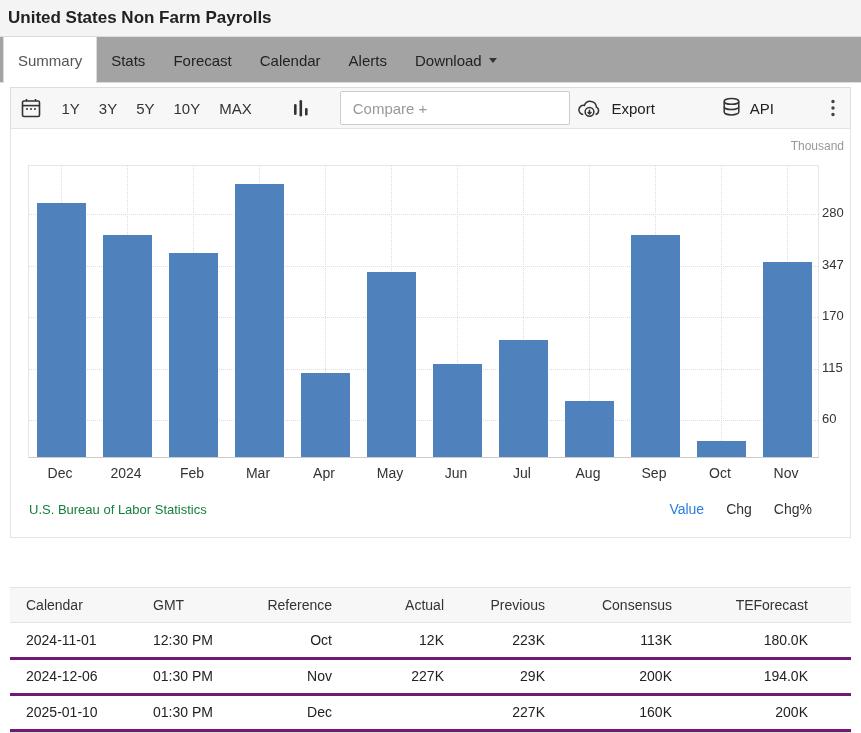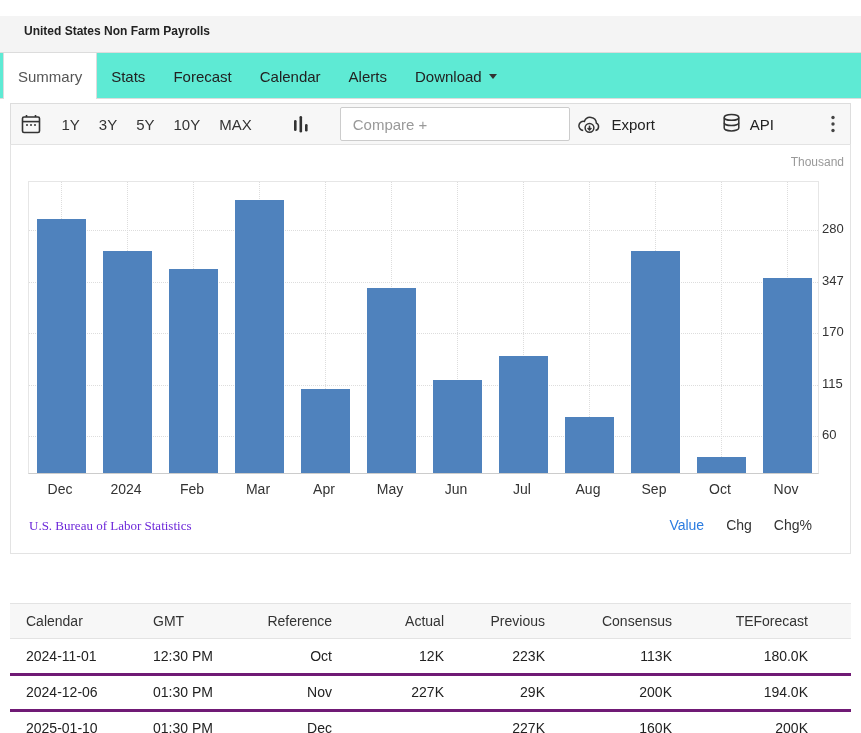--- a/index.html
+++ b/index.html
@@ -4,23 +4,23 @@
 <style>
   * { box-sizing: border-box; }
   html,body { margin:0; padding:0; }
   body {
     width:861px; height:733px; overflow:hidden; background:#fff;
     font-family:"Liberation Sans","DejaVu Sans",sans-serif; color:#222;
     position:relative;
   }
   
   .title-bar { height:37px; background:#f4f4f4; border-bottom:1px solid #dcdcdc; }
-  .title-bar h1 { margin:16px; padding:8px 0 0 8px; font-size:12px; font-weight:bold; color:#222; }
-  
-  .tabs { position:relative; display:flex; height:46px; padding-left:3px; background:#5eead4; }
+  .title-bar h1 { margin:0; padding:8px 0 0 8px; font-size:17px; font-weight:bold; color:#222; }
+  
+  .tabs { position:relative; display:flex; height:46px; padding-left:3px; background:#a3a3a3; }
   .tabs::after { content:''; position:absolute; left:0; right:0; bottom:0; height:1px; background:#dcdcdc; }
   .tab { display:flex; align-items:center; padding:0 14px; font-size:15px; color:#222; cursor:pointer; height:46px; }
   .tab.active { background:#fff; border-left:1px solid #dcdcdc; border-right:1px solid #dcdcdc; position:relative; z-index:2; color:#555; }
   .caret { display:inline-block; width:0; height:0; border-left:4px solid transparent; border-right:4px solid transparent; border-top:5px solid #333; margin-left:7px; }
   
   .toolbar {
     margin:4px 10px 0; height:42px; border:1px solid #ddd; background:#f7f7f7;
     display:flex; align-items:center; padding:0 14px 0 8px;
   }
   .icon-btn { background:none; border:none; padding:0; cursor:pointer; display:flex; align-items:center; }
@@ -34,21 +34,21 @@
   .tool-label-btn { display:flex; align-items:center; gap:8px; font-size:15px; color:#222; background:none; border:none; cursor:pointer; font-family:inherit; }
   
   .chart-panel { position:relative; margin:0 10px -1px; margin-top:-1px; height:410px; border:1px solid #e3e3e3; background:#fff; }
   .unit-label { position:absolute; top:10px; right:6px; font-size:12px; color:#999; }
   .plot { position:absolute; left:17px; top:36px; width:791px; height:293px; border:1px solid #e6e6e6; border-bottom-color:#ccc; }
   .hgrid { position:absolute; left:0; width:100%; height:0; border-top:1px dotted #ddd; }
   .vgrid { position:absolute; top:0; bottom:0; width:0; border-left:1px dotted #ddd; }
   .bar { position:absolute; bottom:0; background:#4f82bd; }
   .ylab { position:absolute; left:811px; width:40px; font-size:13px; color:#333; }
   .xlab { position:absolute; width:66px; text-align:center; font-size:14px; color:#333; top:336px; }
-  .chart-footer-left { position:absolute; left:18px; top:373px; font-size:13px; color:#6d28d9;font-family:Liberation Serif, serif; }
+  .chart-footer-left { position:absolute; left:18px; top:373px; font-size:13px; color:#15803d; }
   .chart-footer-right { position:absolute; right:38px; top:372px; display:flex; gap:22px; font-size:14px; }
   .mode { color:#333; cursor:pointer; background:none; border:none; padding:0; font-size:14px; font-family:inherit; }
   .mode.active { color:#2b7ce0; }
   
   .data-table-wrap { margin:50px 10px 0; border-top:1px solid #e3e3e3; }
   table.cal { width:841px; border-collapse:collapse; table-layout:fixed; font-size:14px; }
   table.cal th { font-weight:normal; color:#333; background:#f7f7f7; height:34px; border-bottom:1px solid #e3e3e3; }
   table.cal td { color:#222; height:36px; border-bottom:3px solid #701a75; background:#fff; }
   .al { text-align:left; } .ar { text-align:right; padding-right:10px; }
   .c0 { padding-left:16px; } .c1 { padding-left:7px; } .c6 { padding-right:43px; }

